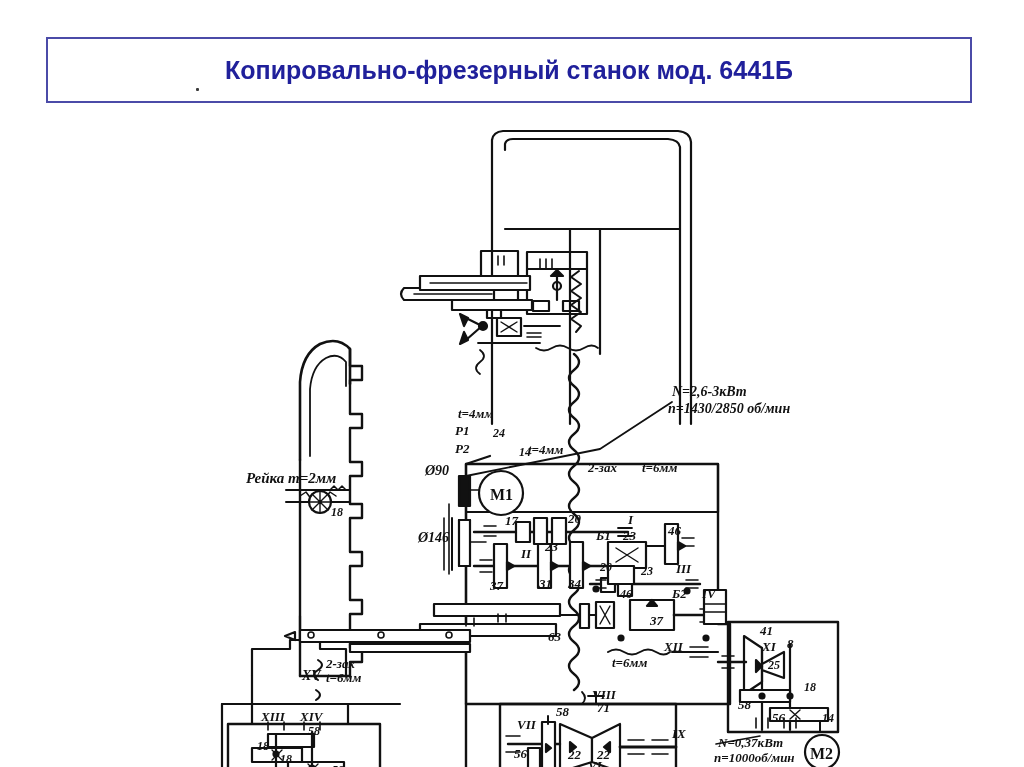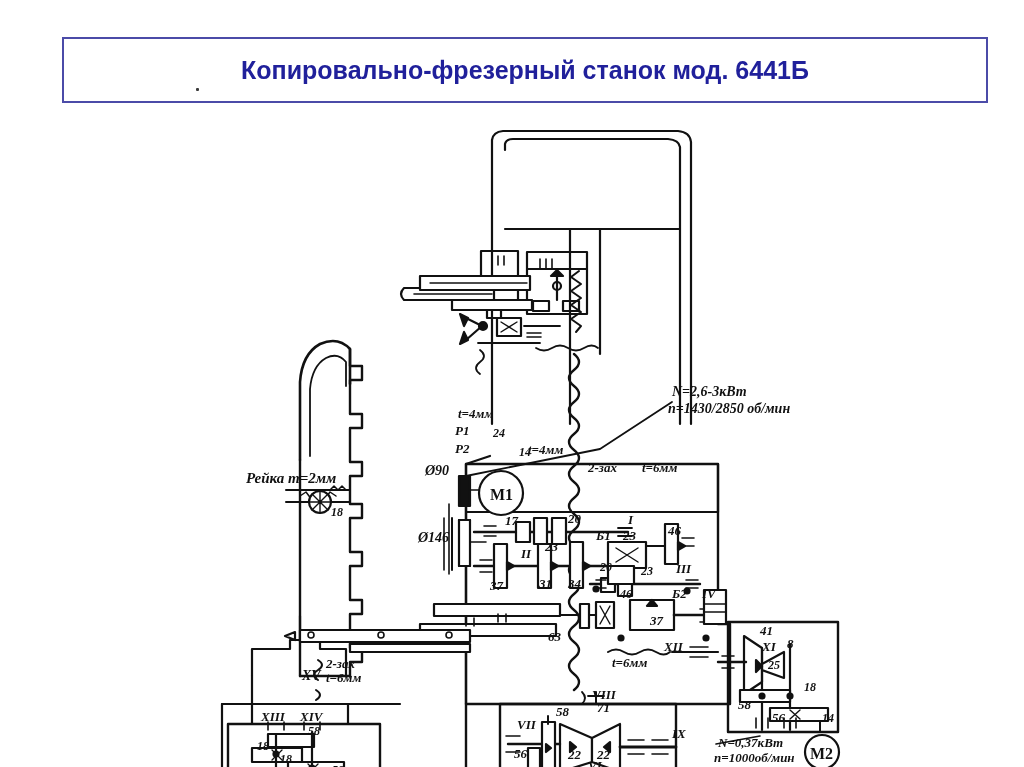--- a/index.html
+++ b/index.html
@@ -9,21 +9,20 @@
     overflow:hidden;position:relative;
   }
   #page{position:relative;width:1024px;height:767px;background:#fff;}
 
   
   .title-box{
     position:absolute;left:46px;top:37px;width:926px;height:66px;
     border:2px solid #4b4ba8;background:#ffffff;
     display:flex;align-items:center;justify-content:center;
     box-sizing:border-box;
-    margin-left:16px;
   }
   .title-text{
     font-family:"Liberation Sans", sans-serif;
     font-size:25px;font-weight:bold;color:#20209b;
     letter-spacing:0px;white-space:nowrap;
   }
 
   
   .diagram{position:absolute;left:0;top:104px;width:1024px;height:663px;}
   .diagram svg{display:block;}

